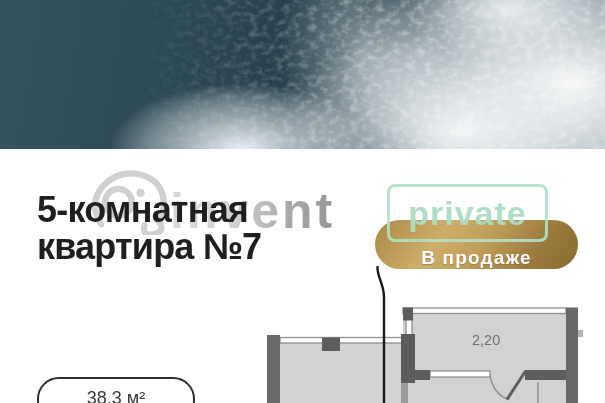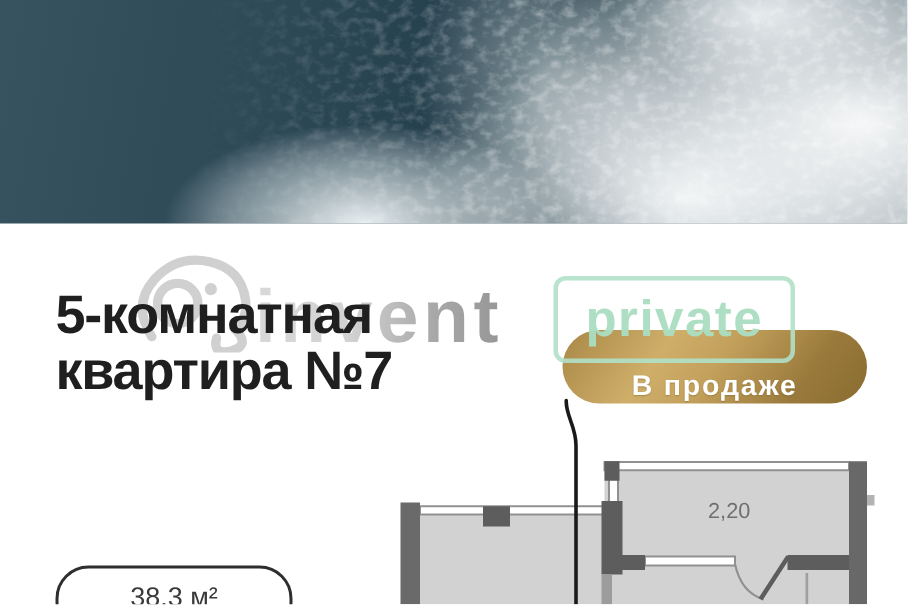--- a/index.html
+++ b/index.html
@@ -45,21 +45,21 @@
   
   .wm{position:absolute;z-index:5;pointer-events:none;}
   .wm-elephant{left:82px;top:163px;width:96px;height:72px;}
   .wm-brand{
     left:170px;top:186px;height:50px;
     font-size:50px;line-height:50px;font-weight:700;letter-spacing:3px;
     background:linear-gradient(90deg,#d8d8d8 0%,#d2d2d2 38%,#a8a8a8 72%,#969696 100%);
     -webkit-background-clip:text;background-clip:text;color:transparent;
   }
   .wm-private{
-    left:369px;top:184px;width:161px;height:58px;
+    left:387px;top:184px;width:161px;height:58px;
     border:3px solid rgba(176,224,198,.9);border-radius:8px;
     display:flex;align-items:center;justify-content:center;box-sizing:border-box;
     font-size:34px;font-weight:700;letter-spacing:1px;color:rgba(170,221,194,.95);
   }
 
   
   .area-pill{
     position:absolute;left:37px;top:377px;width:158px;height:46px;z-index:3;
     border:2px solid #2e2e2e;border-radius:22px;background:#fff;
     display:flex;justify-content:center;

